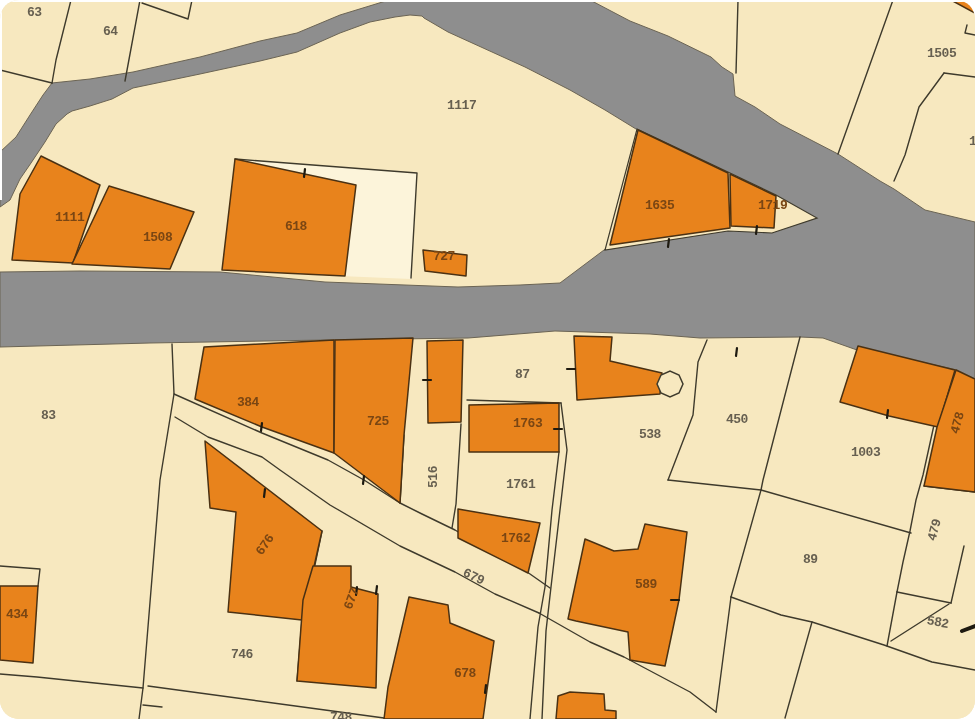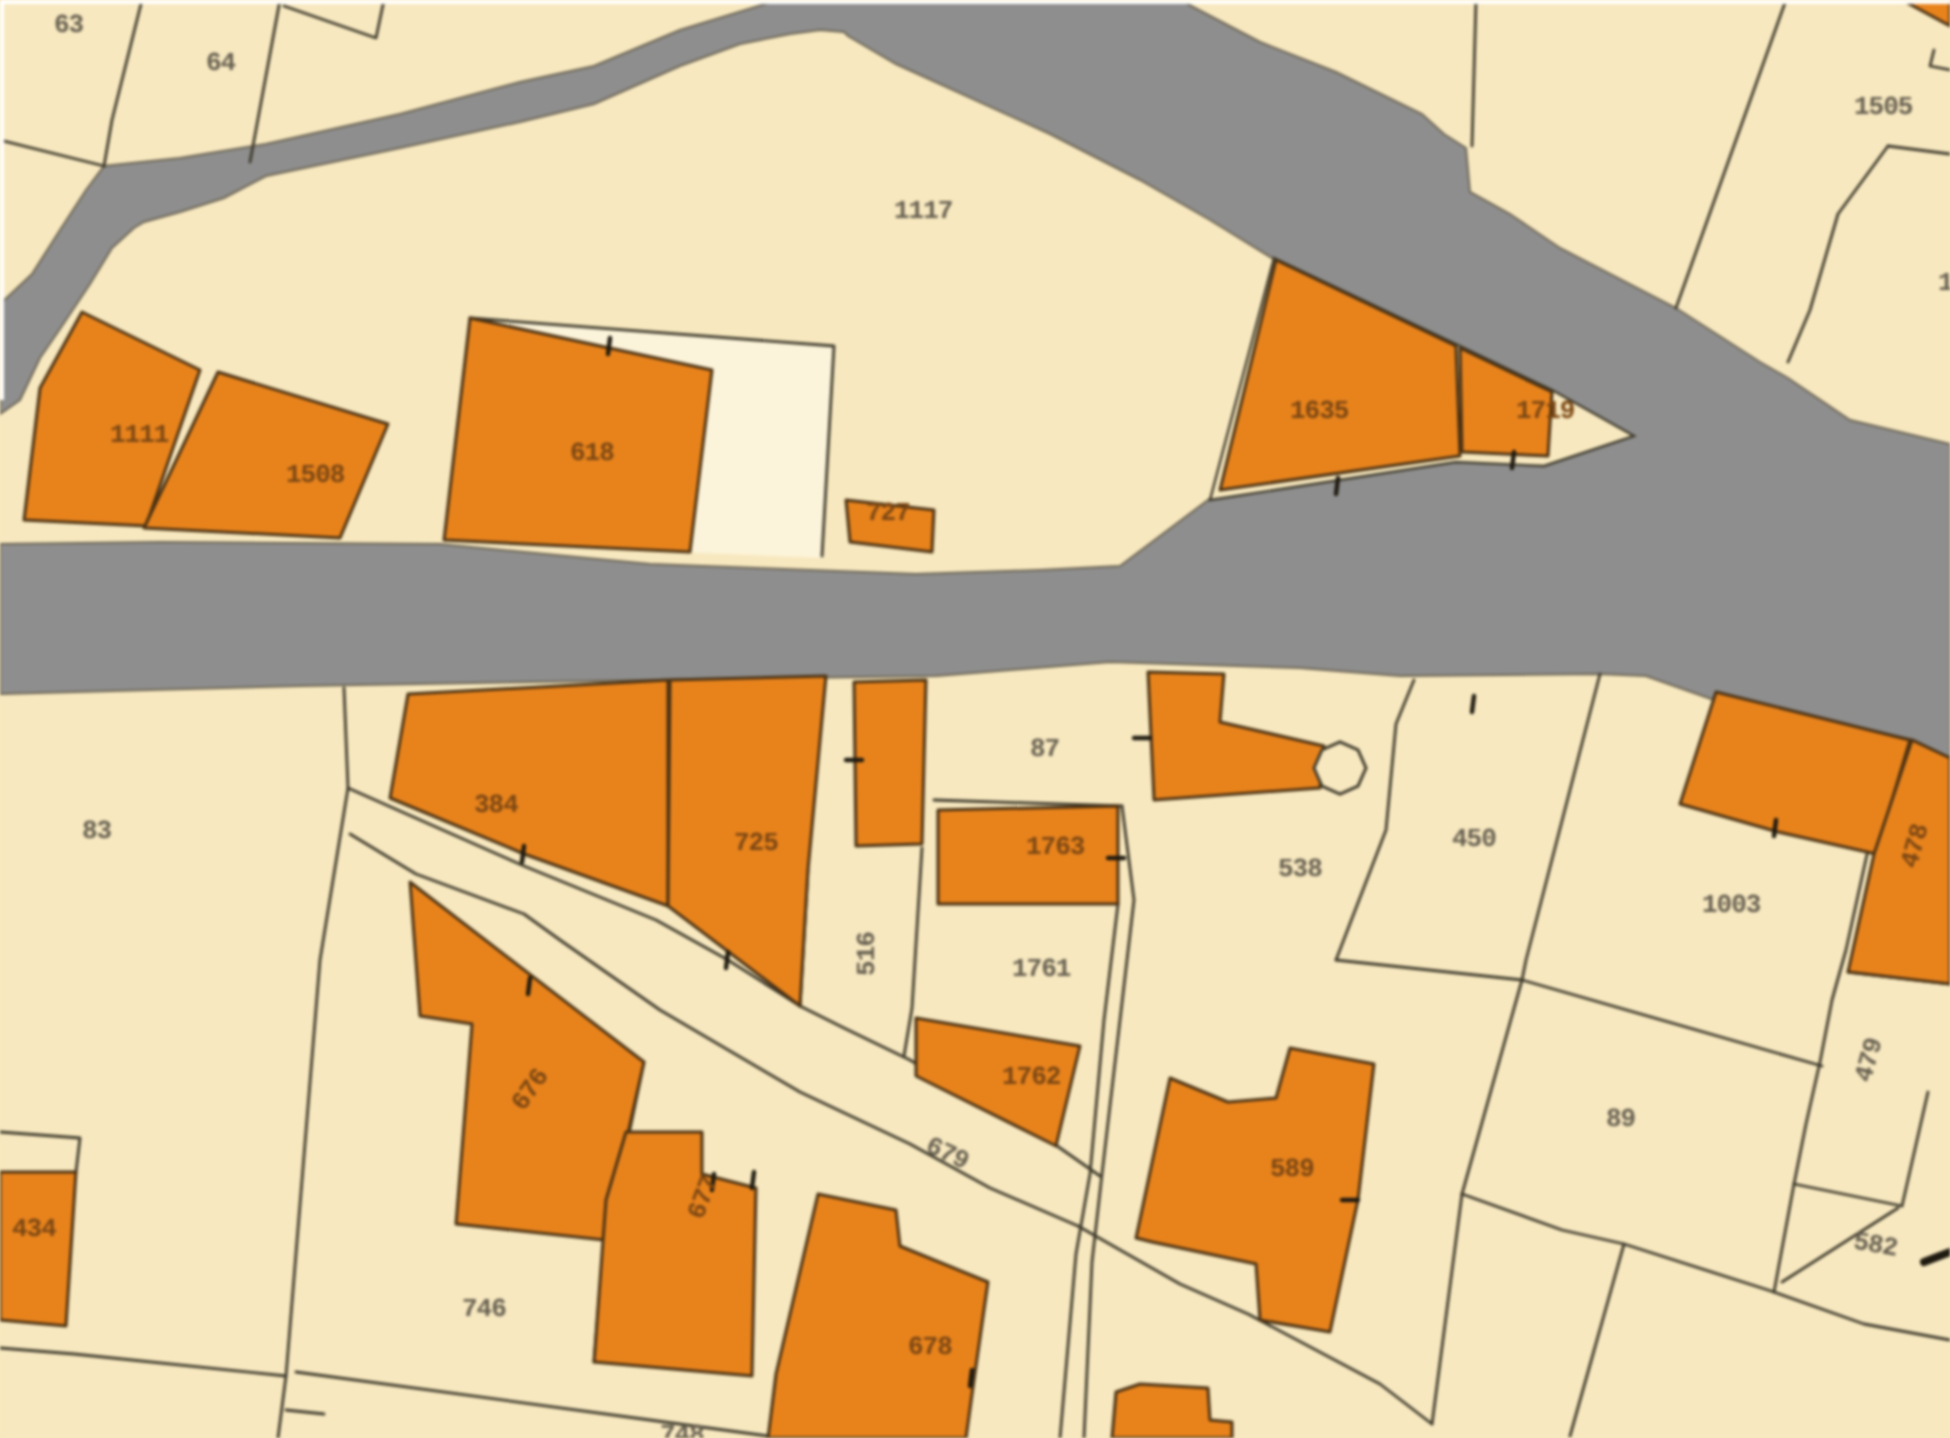--- a/index.html
+++ b/index.html
@@ -1,16 +1,16 @@
 <!DOCTYPE html>
 <html><head>
 <meta charset="utf-8">
 <style>
 html,body{margin:0;padding:0;background:#ffffff;}
-#map{position:relative;width:975px;height:719px;overflow:hidden;background:#f7e8bf;}
+#map{position:relative;width:975px;height:719px;overflow:hidden;background:#f7e8bf;border-radius:19px;}
 svg{display:block;filter:blur(0.7px)}
 text{font-family:"Liberation Mono",monospace;font-weight:bold;}
 .tb{fill:#665f50;font-size:13px;letter-spacing:-0.5px;}
 .to{fill:#7a4613;font-size:13px;letter-spacing:-0.5px;}
 </style>
 </head>
 <body>
 
 <div id="map">
 <svg width="975" height="719" viewBox="0 0 975 719">

